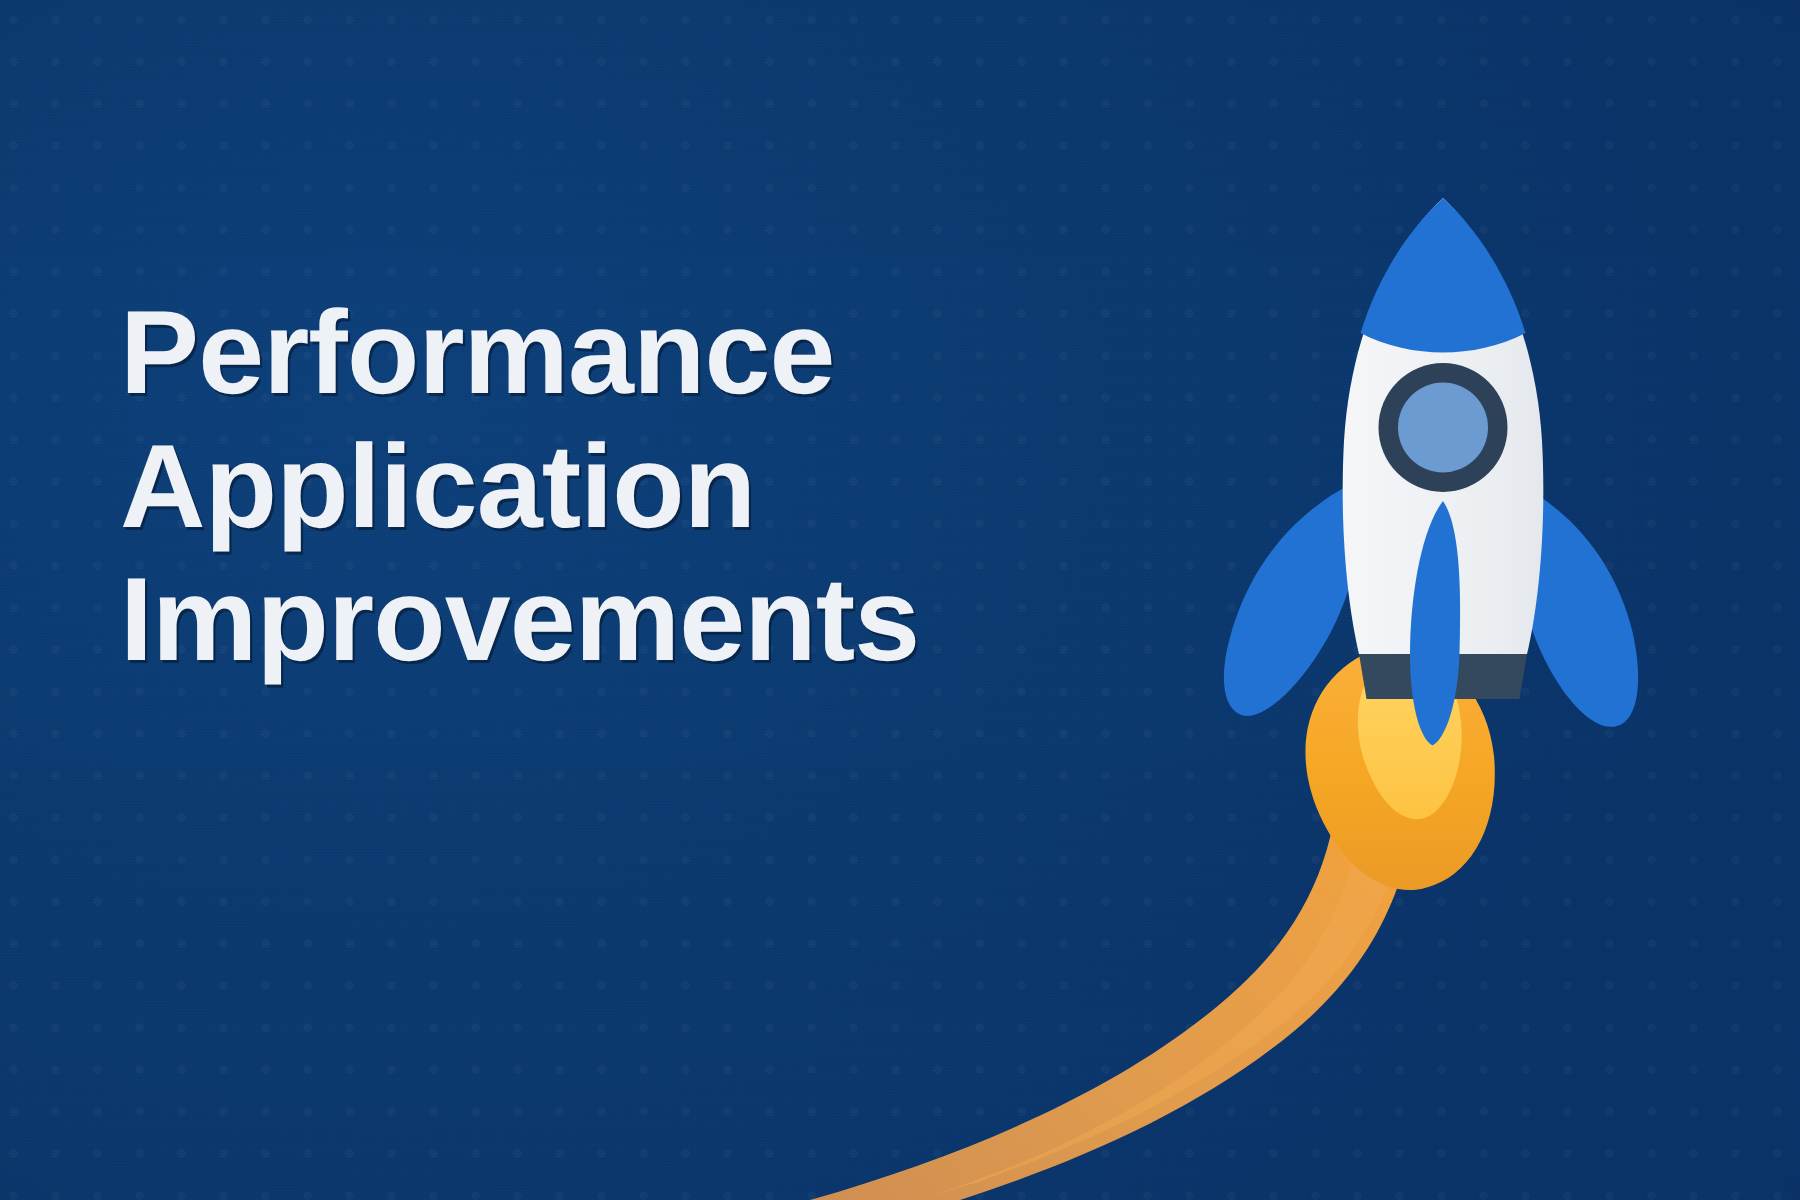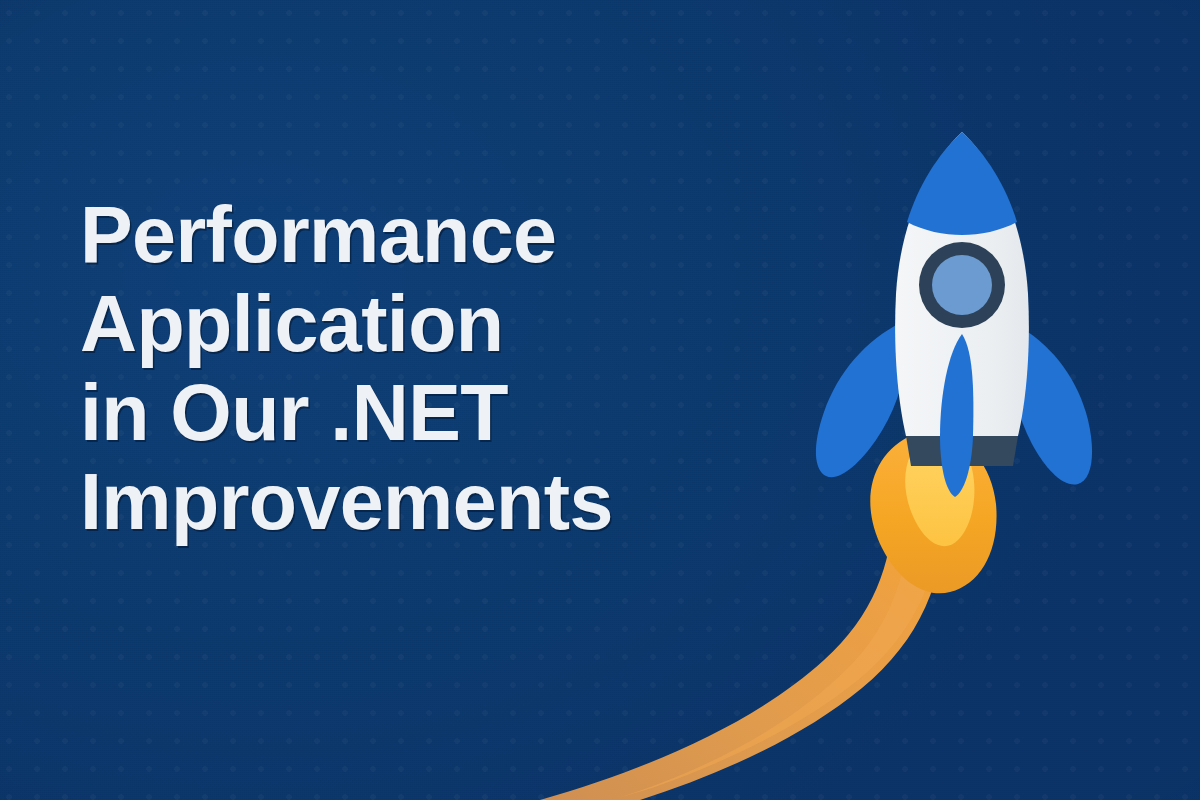--- a/index.html
+++ b/index.html
@@ -185,19 +185,18 @@
                C 940 468, 946 492, 955 497
                C 964 492, 972 468, 973 436
                C 974 396, 974 352, 962 334
                Z" fill="#2272d4"></path>
     </svg>
   </div>
 
   <div class="headline">
     <span class="headline-line">Performance</span>
     <span class="headline-line">Application</span>
-    <span class="headline-line">in Our .NET</span>
     <span class="headline-line">Improvements</span>
   </div>
 
   <div class="bg-vignette"></div>
   <div class="bg-noise"></div>
 </div>
 
 </body></html>

